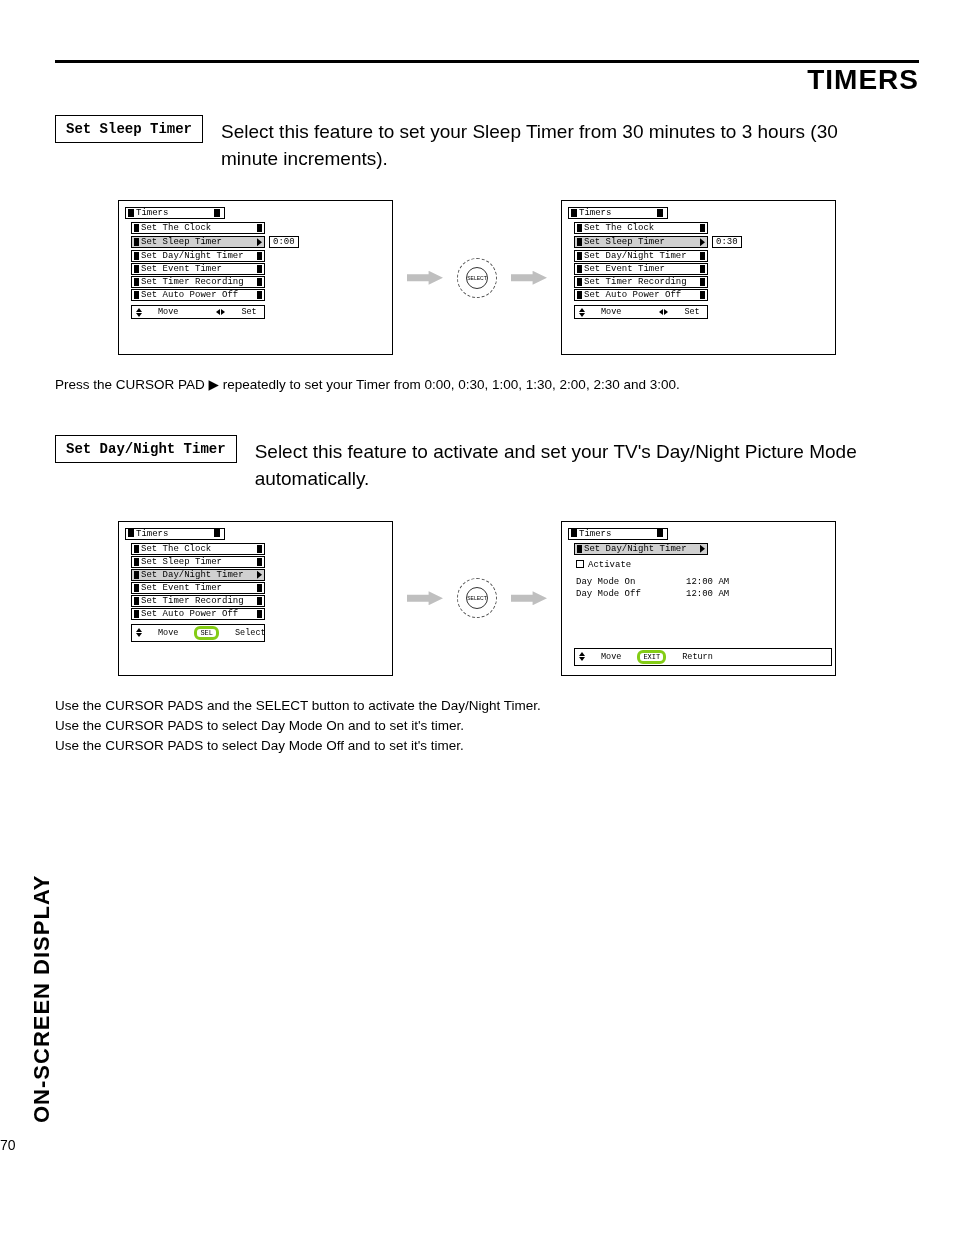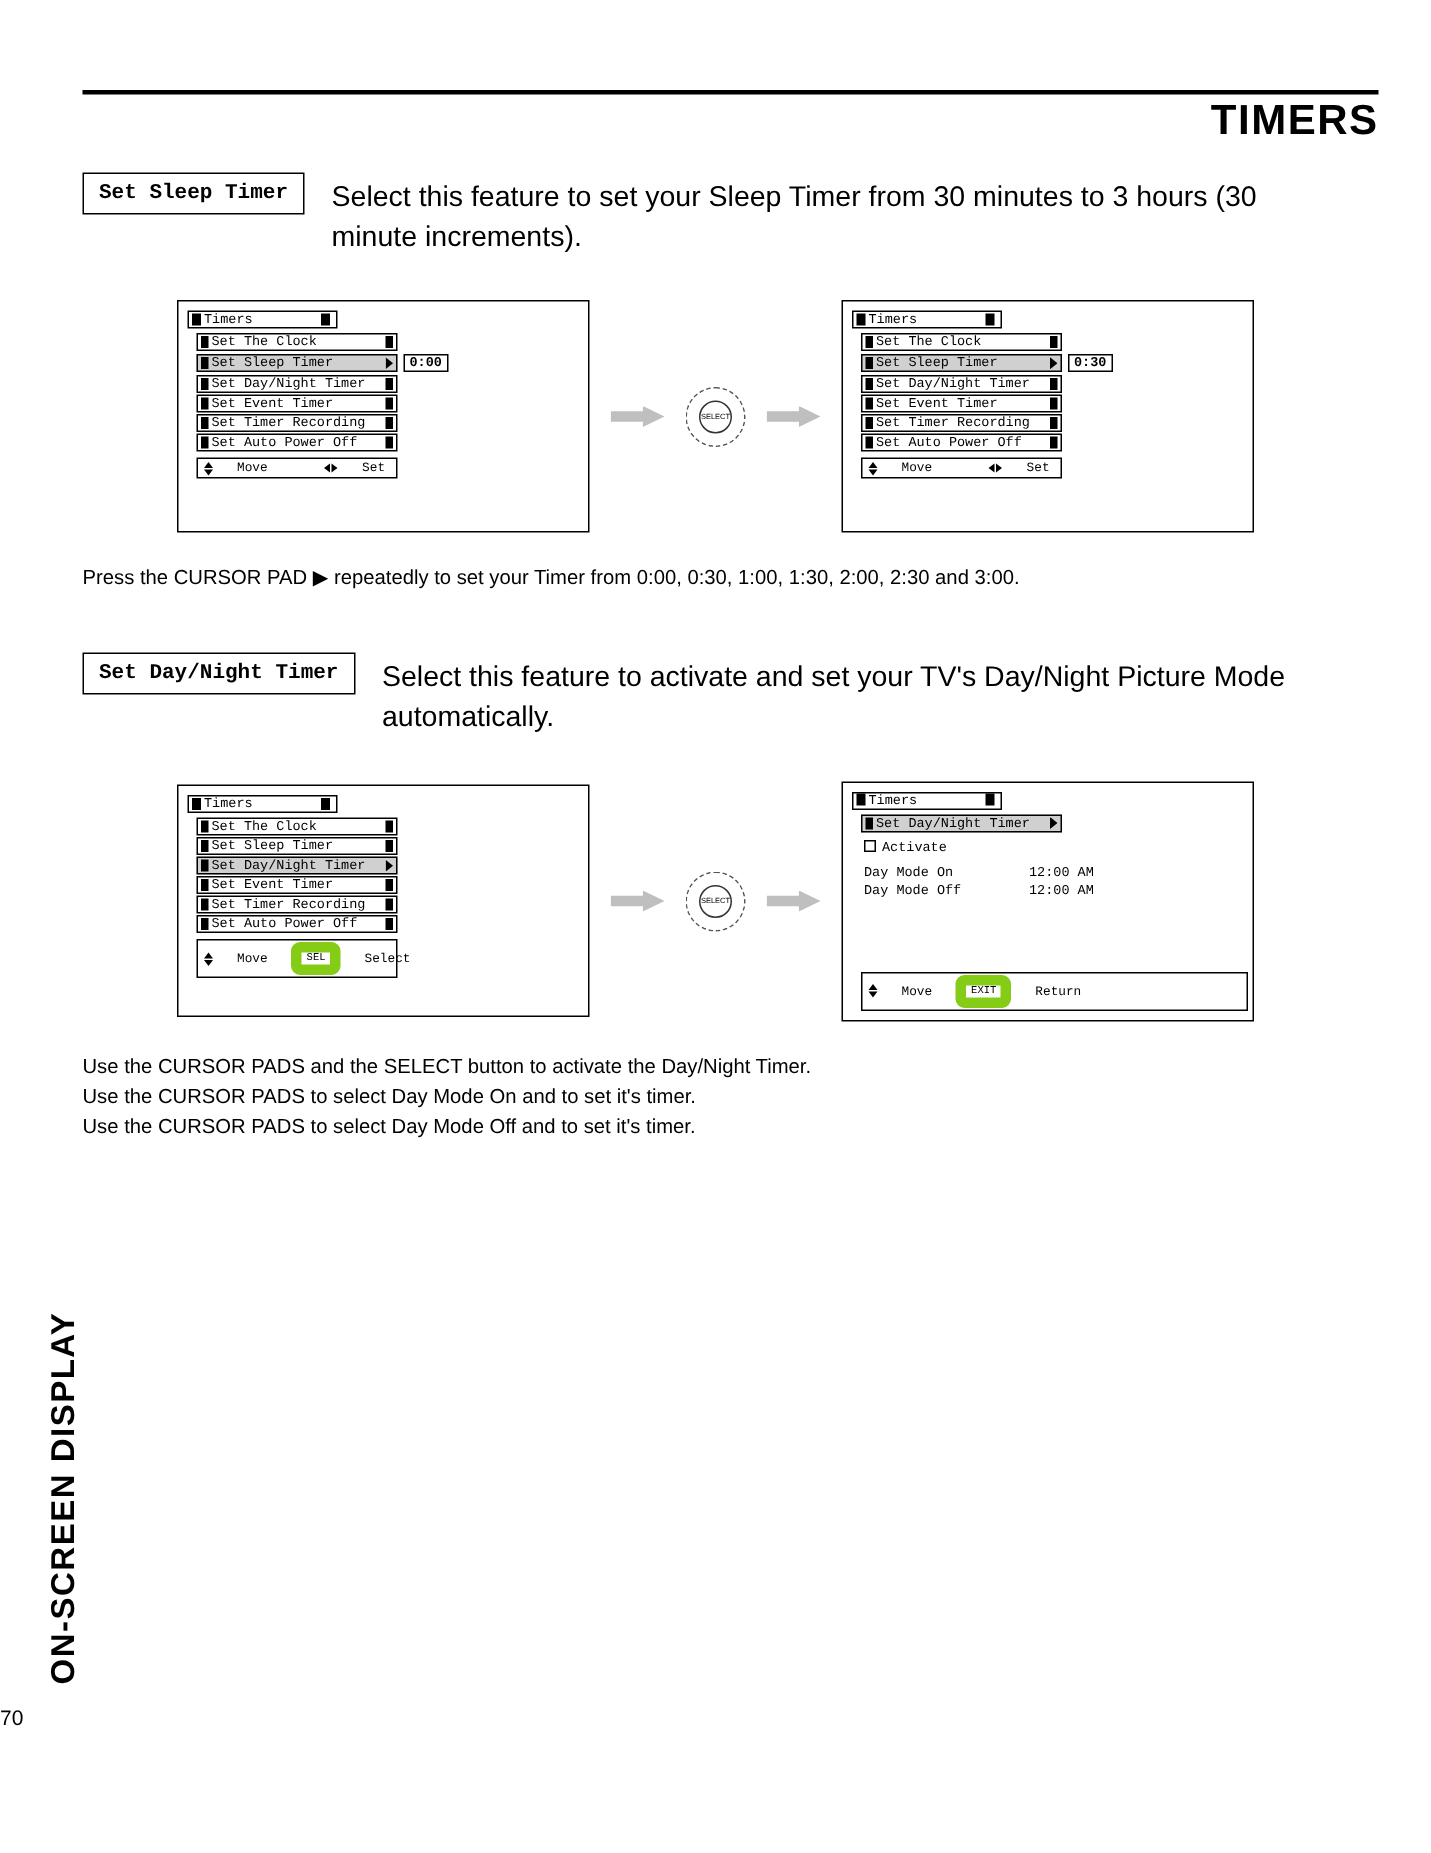--- a/index.html
+++ b/index.html
@@ -18,31 +18,31 @@
   .screens-row { display: flex; align-items: center; justify-content: center; margin-top: 28px; gap: 14px; }
   .osd { border: 1.5px solid #000; width: 275px; min-height: 155px; padding: 6px 6px 6px 6px; font-family: "Courier New", monospace; font-size: 9px; position: relative; }
   .osd-title { display: inline-block; border: 1px solid #000; padding: 0 4px 0 2px; margin-bottom: 2px; }
   .osd-title .marker { display:inline-block; width:6px; height:8px; background:#000; margin-right:2px; vertical-align:middle; }
   .osd-title-endcap { display:inline-block; width:6px; height:8px; background:#000; margin-left:46px; vertical-align:middle; }
   .osd-row { border: 1px solid #000; padding: 0 2px; margin: 1px 0 1px 6px; width: 134px; display:flex; align-items:center; }
   .osd-row .marker { display:inline-block; width:5px; height:8px; background:#000; margin-right:2px; }
   .osd-row .endcap { margin-left:auto; display:inline-block; width:5px; height:8px; background:#000; }
   .osd-row.sel { background: #d0d0d0; }
   .osd-row .arrow { margin-left:auto; display:inline-block; width:5px; height:8px; background:#000; clip-path: polygon(0 0, 100% 50%, 0 100%); }
-  .osd-value-box { display:inline-block; border:1px solid #000; padding:0 3px; margin-left:4px; vertical-align:top; font-size:9px;font-weight:bold; }
+  .osd-value-box { display:inline-block; border:1px solid #000; padding:0 3px; margin-left:4px; vertical-align:top; font-size:9px; }
   .osd-row-wrap { display:flex; align-items:center; }
   .osd-hint { border:1px solid #000; margin: 4px 0 0 6px; padding: 1px 4px; width: 134px; font-size:8.5px; display:flex; align-items:center; gap:16px; }
   .osd-hint-wide { width: 258px; }
   .tri-up { display:inline-block; width:0; height:0; border-left:3px solid transparent; border-right:3px solid transparent; border-bottom:4px solid #000; }
   .tri-down { display:inline-block; width:0; height:0; border-left:3px solid transparent; border-right:3px solid transparent; border-top:4px solid #000; }
   .tri-left { display:inline-block; width:0; height:0; border-top:3px solid transparent; border-bottom:3px solid transparent; border-right:4px solid #000; }
   .tri-right { display:inline-block; width:0; height:0; border-top:3px solid transparent; border-bottom:3px solid transparent; border-left:4px solid #000; }
   .updown { display:inline-flex; flex-direction:column; gap:1px; }
   .lr { display:inline-flex; gap:1px; }
-  .pill { display:inline-block; border:7px solid #84cc16; border-radius:6px; padding:0 3px; font-size:7px; line-height:8px; }
+  .pill { display:inline-block; border:3px solid #84cc16; border-radius:6px; padding:0 3px; font-size:7px; line-height:8px; }
 
   .arrow-big { width:36px; height:14px; background:#bfbfbf; clip-path: polygon(0 25%, 60% 25%, 60% 0, 100% 50%, 60% 100%, 60% 75%, 0 75%); }
   .remote-btn { width:40px; height:40px; border:1px dashed #555; border-radius:50%; display:flex; align-items:center; justify-content:center; position:relative; }
   .remote-btn .inner { width:22px; height:22px; border:1px solid #333; border-radius:50%; display:flex; align-items:center; justify-content:center; font-size:5px; font-family:Arial; }
 
   .body-text { font-size: 13.5px; line-height: 1.5; margin-top: 20px; }
   .body-text p { margin: 0; }
 
   .day-body { padding: 4px 8px; font-size:9px; }
   .day-row { display:flex; padding:1px 0; }

